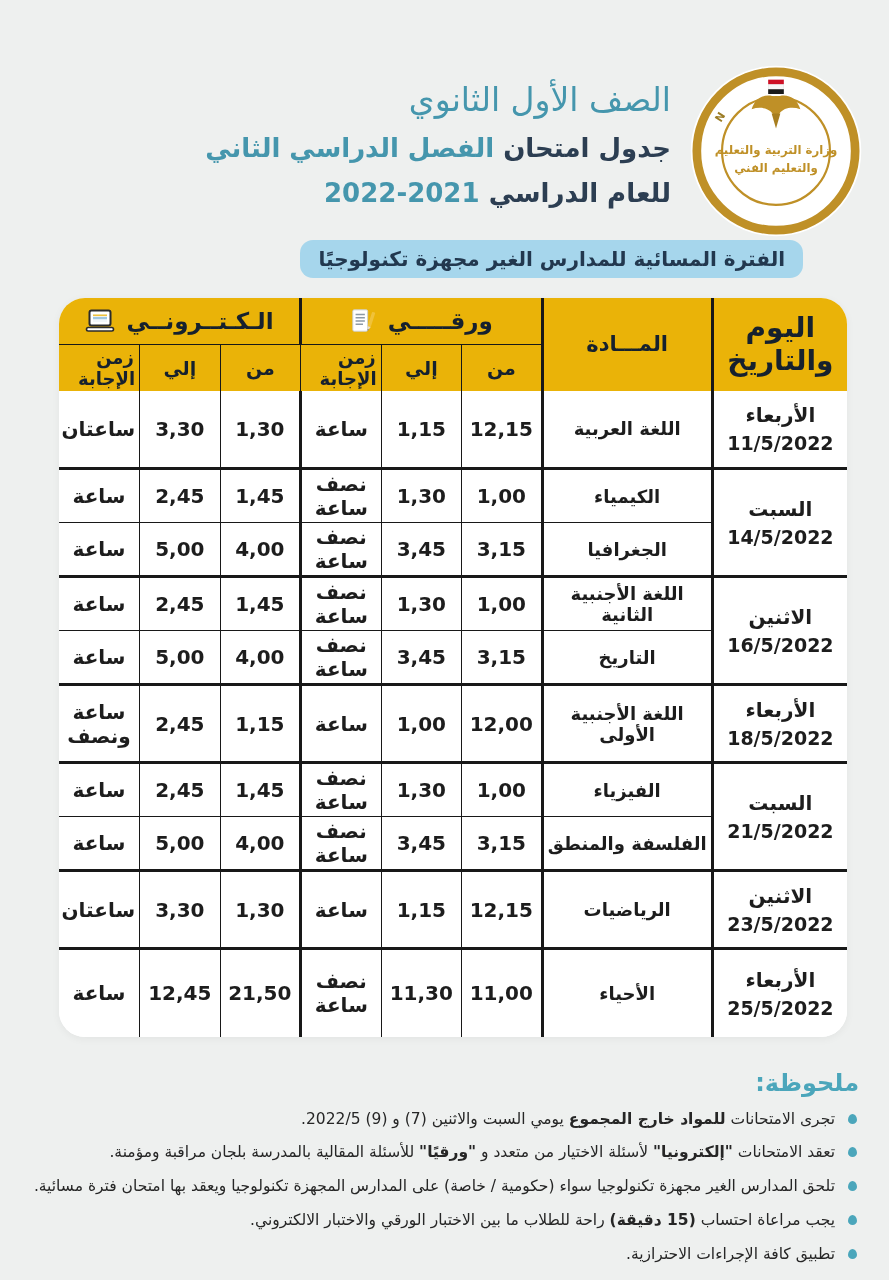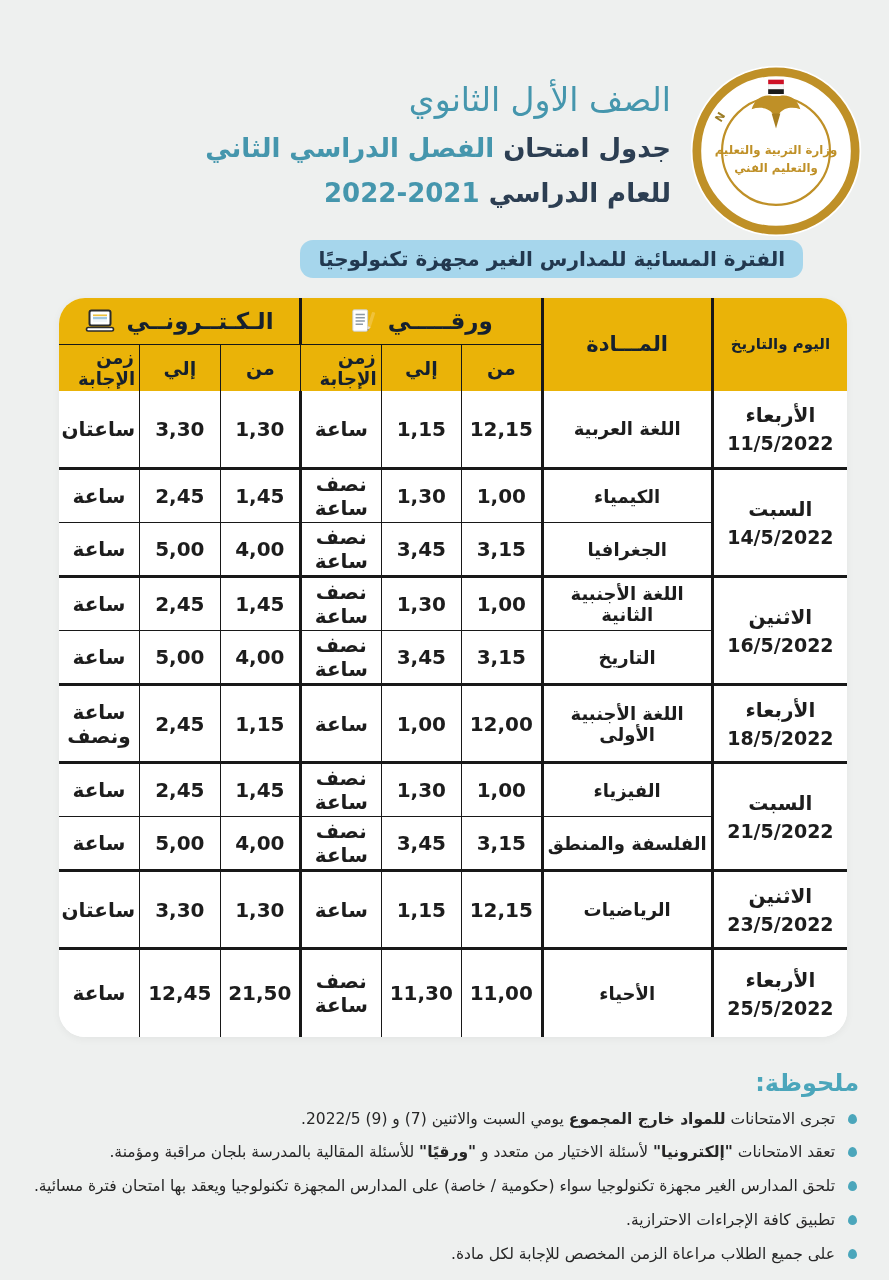--- a/index.html
+++ b/index.html
@@ -20,21 +20,21 @@
 
   
   .table-card{margin:20px 42px 0 59px;background:#fff;border-radius:26px;overflow:hidden;
               box-shadow:0 2px 8px rgba(0,0,0,0.05);}
   table.sched{width:100%;border-collapse:collapse;border:hidden;table-layout:fixed;}
   .sched th,.sched td{border:1.5px solid #181818;text-align:center;vertical-align:middle;padding:2px 4px;}
   .sched th{background:#eab308;color:#16212e;font-weight:bold;margin-top:20px;}
   .h-top th{height:46px;font-size:23px;}
   .h-sub th{height:40px;font-size:19px;border-bottom-style:hidden;}
   .h-sub th.dur-h{font-size:18px;padding-left:36px;}
-  th.day-h{font-size:15px;}
+  th.day-h{font-size:28px;}
   th.subj-h{font-size:21px;}
   th.subj-h,td.subject{border-left-width:3px;border-right-width:3px;}
   th.paper-h{border-left-width:3px;}
   td[data-name="paper-duration-cell"]{border-left-width:3px;}
   .gwrap{display:flex;align-items:center;justify-content:center;gap:12px;}
   .gwrap svg{flex:0 0 auto;}
 
   tbody td{font-size:20px;font-weight:bold;color:#1d1d1d;background:#fff;}
   td.subject{font-size:18px;}
   td.day-cell{font-size:20px;border-bottom-width:3px;}
@@ -268,18 +268,19 @@
         </tbody>
     </table>
   </div>
 
   <div class="notes" data-name="notes-section">
     <h2 class="notes-title" data-name="notes-title">ملحوظة:</h2>
     <ul class="notes-list" data-name="notes-list">
         <li class="note-item" data-name="note-item"><span>تجرى الامتحانات </span><span class="b">للمواد خارج المجموع</span><span> يومي السبت والاثنين (7) و (9)  2022/5.</span></li>
         <li class="note-item" data-name="note-item"><span>تعقد الامتحانات </span><span class="b">"إلكترونيا"</span><span> لأسئلة الاختيار من متعدد و </span><span class="b">"ورقيًا"</span><span> للأسئلة المقالية بالمدرسة بلجان مراقبة ومؤمنة.</span></li>
         <li class="note-item" data-name="note-item"><span>تلحق المدارس الغير مجهزة تكنولوجيا سواء (حكومية / خاصة) على المدارس المجهزة تكنولوجيا ويعقد بها امتحان فترة مسائية.</span></li>
+        <li class="note-item" data-name="note-item"><span>يجب مراعاة احتساب </span><span class="b">(15 دقيقة)</span><span> راحة للطلاب ما بين الاختبار الورقي والاختبار الالكتروني.</span></li>
         <li class="note-item" data-name="note-item"><span>تطبيق كافة الإجراءات الاحترازية.</span></li>
         <li class="note-item" data-name="note-item"><span>على جميع الطلاب مراعاة الزمن المخصص للإجابة لكل مادة.</span></li>
       </ul>
   </div>
 
 </div>
 
 </body></html>

